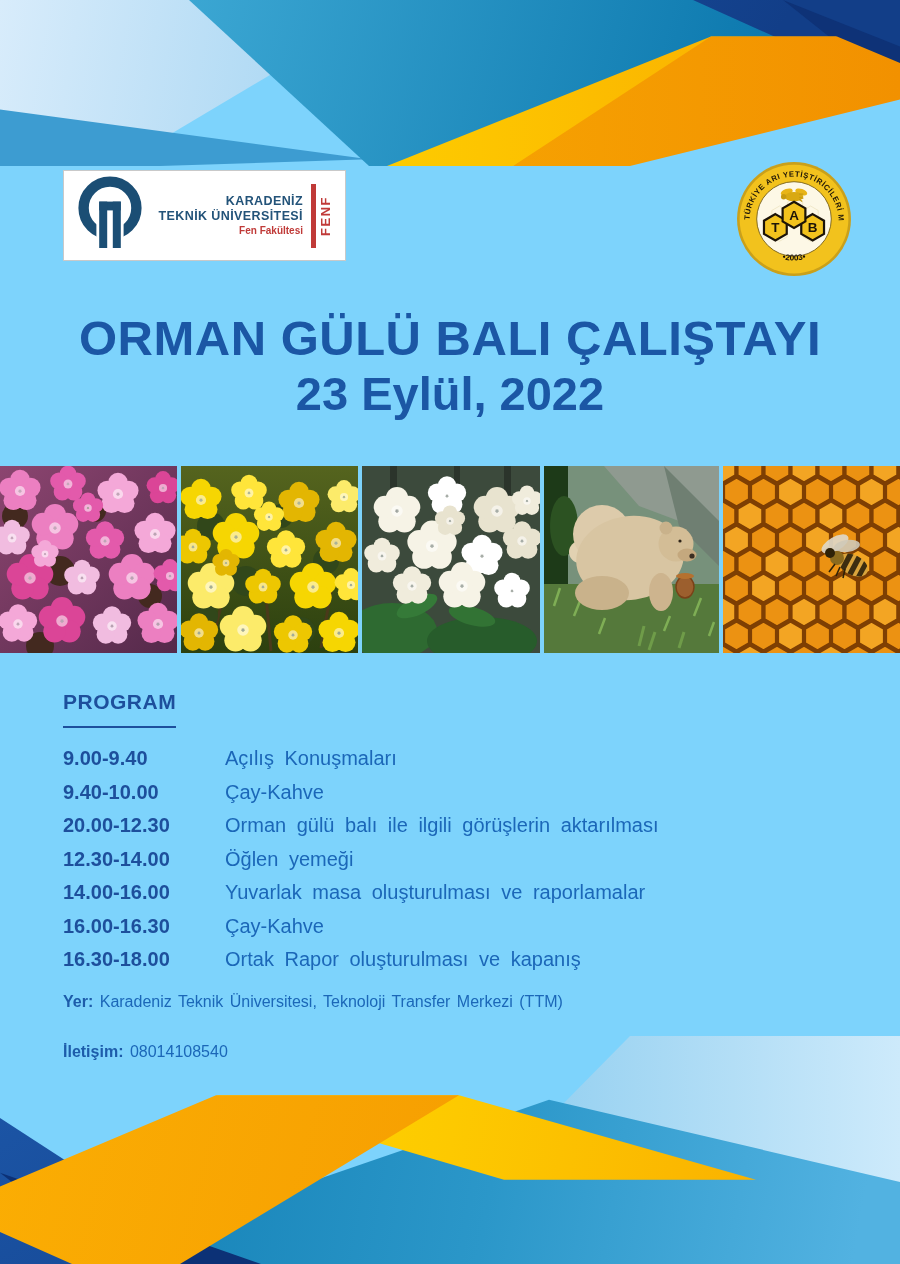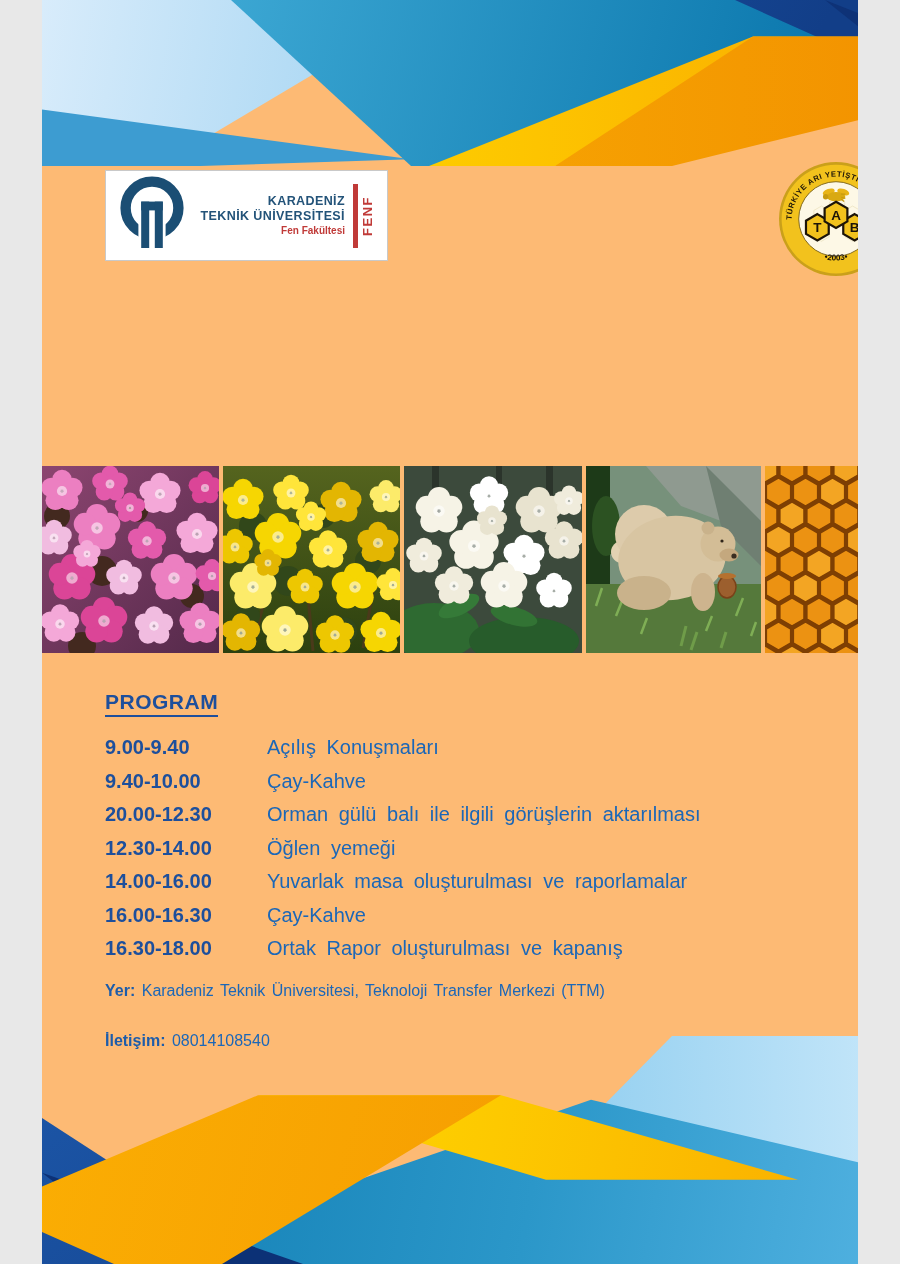--- a/index.html
+++ b/index.html
@@ -1,18 +1,18 @@
 <!DOCTYPE html>
 <html><head>
 <meta charset="utf-8">
 <style>
   html,body{margin:0;padding:0;background:#e8e8e8;}
   *{box-sizing:border-box;}
   .poster{
-    position:relative;width:816px;height:1264px;background:#fdba74;
+    position:relative;width:900px;height:1264px;background:#7dd3fc;
     margin:0 auto;overflow:hidden;
     font-family:"Liberation Sans","DejaVu Sans",sans-serif;
   }
   
   .banner{position:absolute;left:0;width:900px;pointer-events:none;}
   .banner div{position:absolute;inset:0;}
   .banner-top{top:0;height:166px;}
   .banner-bottom{top:1036px;height:228px;}
   .t-pale {background:linear-gradient(100deg,#d8ecfb 0%,#9fd2f1 45%,#6cbde8 100%);
            clip-path:polygon(0 0,44% 0,13% 100%,0 100%);}
@@ -61,21 +61,21 @@
   .title-l2{font-size:47px;}
   
   .photo-strip{position:absolute;left:0;top:466px;width:900px;height:187px;
     display:flex;gap:4px;}
   .photo{height:187px;overflow:hidden;}
   .photo svg{display:block;}
   
   .program{position:absolute;left:63px;top:690px;width:790px;color:#1d4f9c;}
   .program-heading{
     display:inline-block;font-size:21px;font-weight:bold;letter-spacing:.5px;
-    border-bottom:2.5px solid #1d4f9c;padding-bottom:1px;margin-bottom:14px;
+    border-bottom:2.5px solid #1d4f9c;padding-bottom:12px;margin-bottom:14px;
   }
   .prog-row{display:flex;height:33.5px;align-items:center;}
   .prog-time{width:162px;font-size:20px;font-weight:bold;color:#1d4f9c;flex:none;}
   .prog-act{font-size:20px;color:#1b67b8;word-spacing:5px;}
   .contact-line{margin-top:16px;height:34px;font-size:16px;color:#1b67b8;word-spacing:2px;}
   .contact-label{font-weight:bold;color:#1d5caa;}
   .hidden-defs{position:absolute;width:0;height:0;overflow:hidden;}
 </style>
 </head>
 <body>
@@ -156,20 +156,24 @@
         <use href="#hexcell" transform="translate(38,64) scale(0.82)" fill="#f2c21d" stroke="#1c1408" stroke-width="2.6"></use>
         <use href="#hexcell" transform="translate(74,64) scale(0.82)" fill="#f2c21d" stroke="#1c1408" stroke-width="2.6"></use>
         <use href="#hexcell" transform="translate(56,52) scale(0.82)" fill="#f2c21d" stroke="#1c1408" stroke-width="2.6"></use>
         <text x="38" y="69" font-size="13" font-weight="bold" fill="#1c1408" text-anchor="middle">T</text>
         <text x="56" y="57" font-size="13" font-weight="bold" fill="#1c1408" text-anchor="middle">A</text>
         <text x="74" y="69" font-size="13" font-weight="bold" fill="#1c1408" text-anchor="middle">B</text>
       </g>
     </svg>
   </div>
 
+  <div class="title-block">
+    <div class="title-l1">ORMAN GÜLÜ BALI ÇALIŞTAYI</div>
+    <div class="title-l2">23 Eylül, 2022</div>
+  </div>
 
   <div class="photo-strip">
 
     <div class="photo" aria-label="pink-rhododendron-flowers">
       <svg width="177" height="187" viewBox="0 0 177 187">
         <defs>
             <linearGradient id="pbg" x1="0" y1="0" x2="1" y2="1">
           <stop offset="0" stop-color="#8c4570"></stop>
               <stop offset="1" stop-color="#54294a"></stop>
         </linearGradient>

